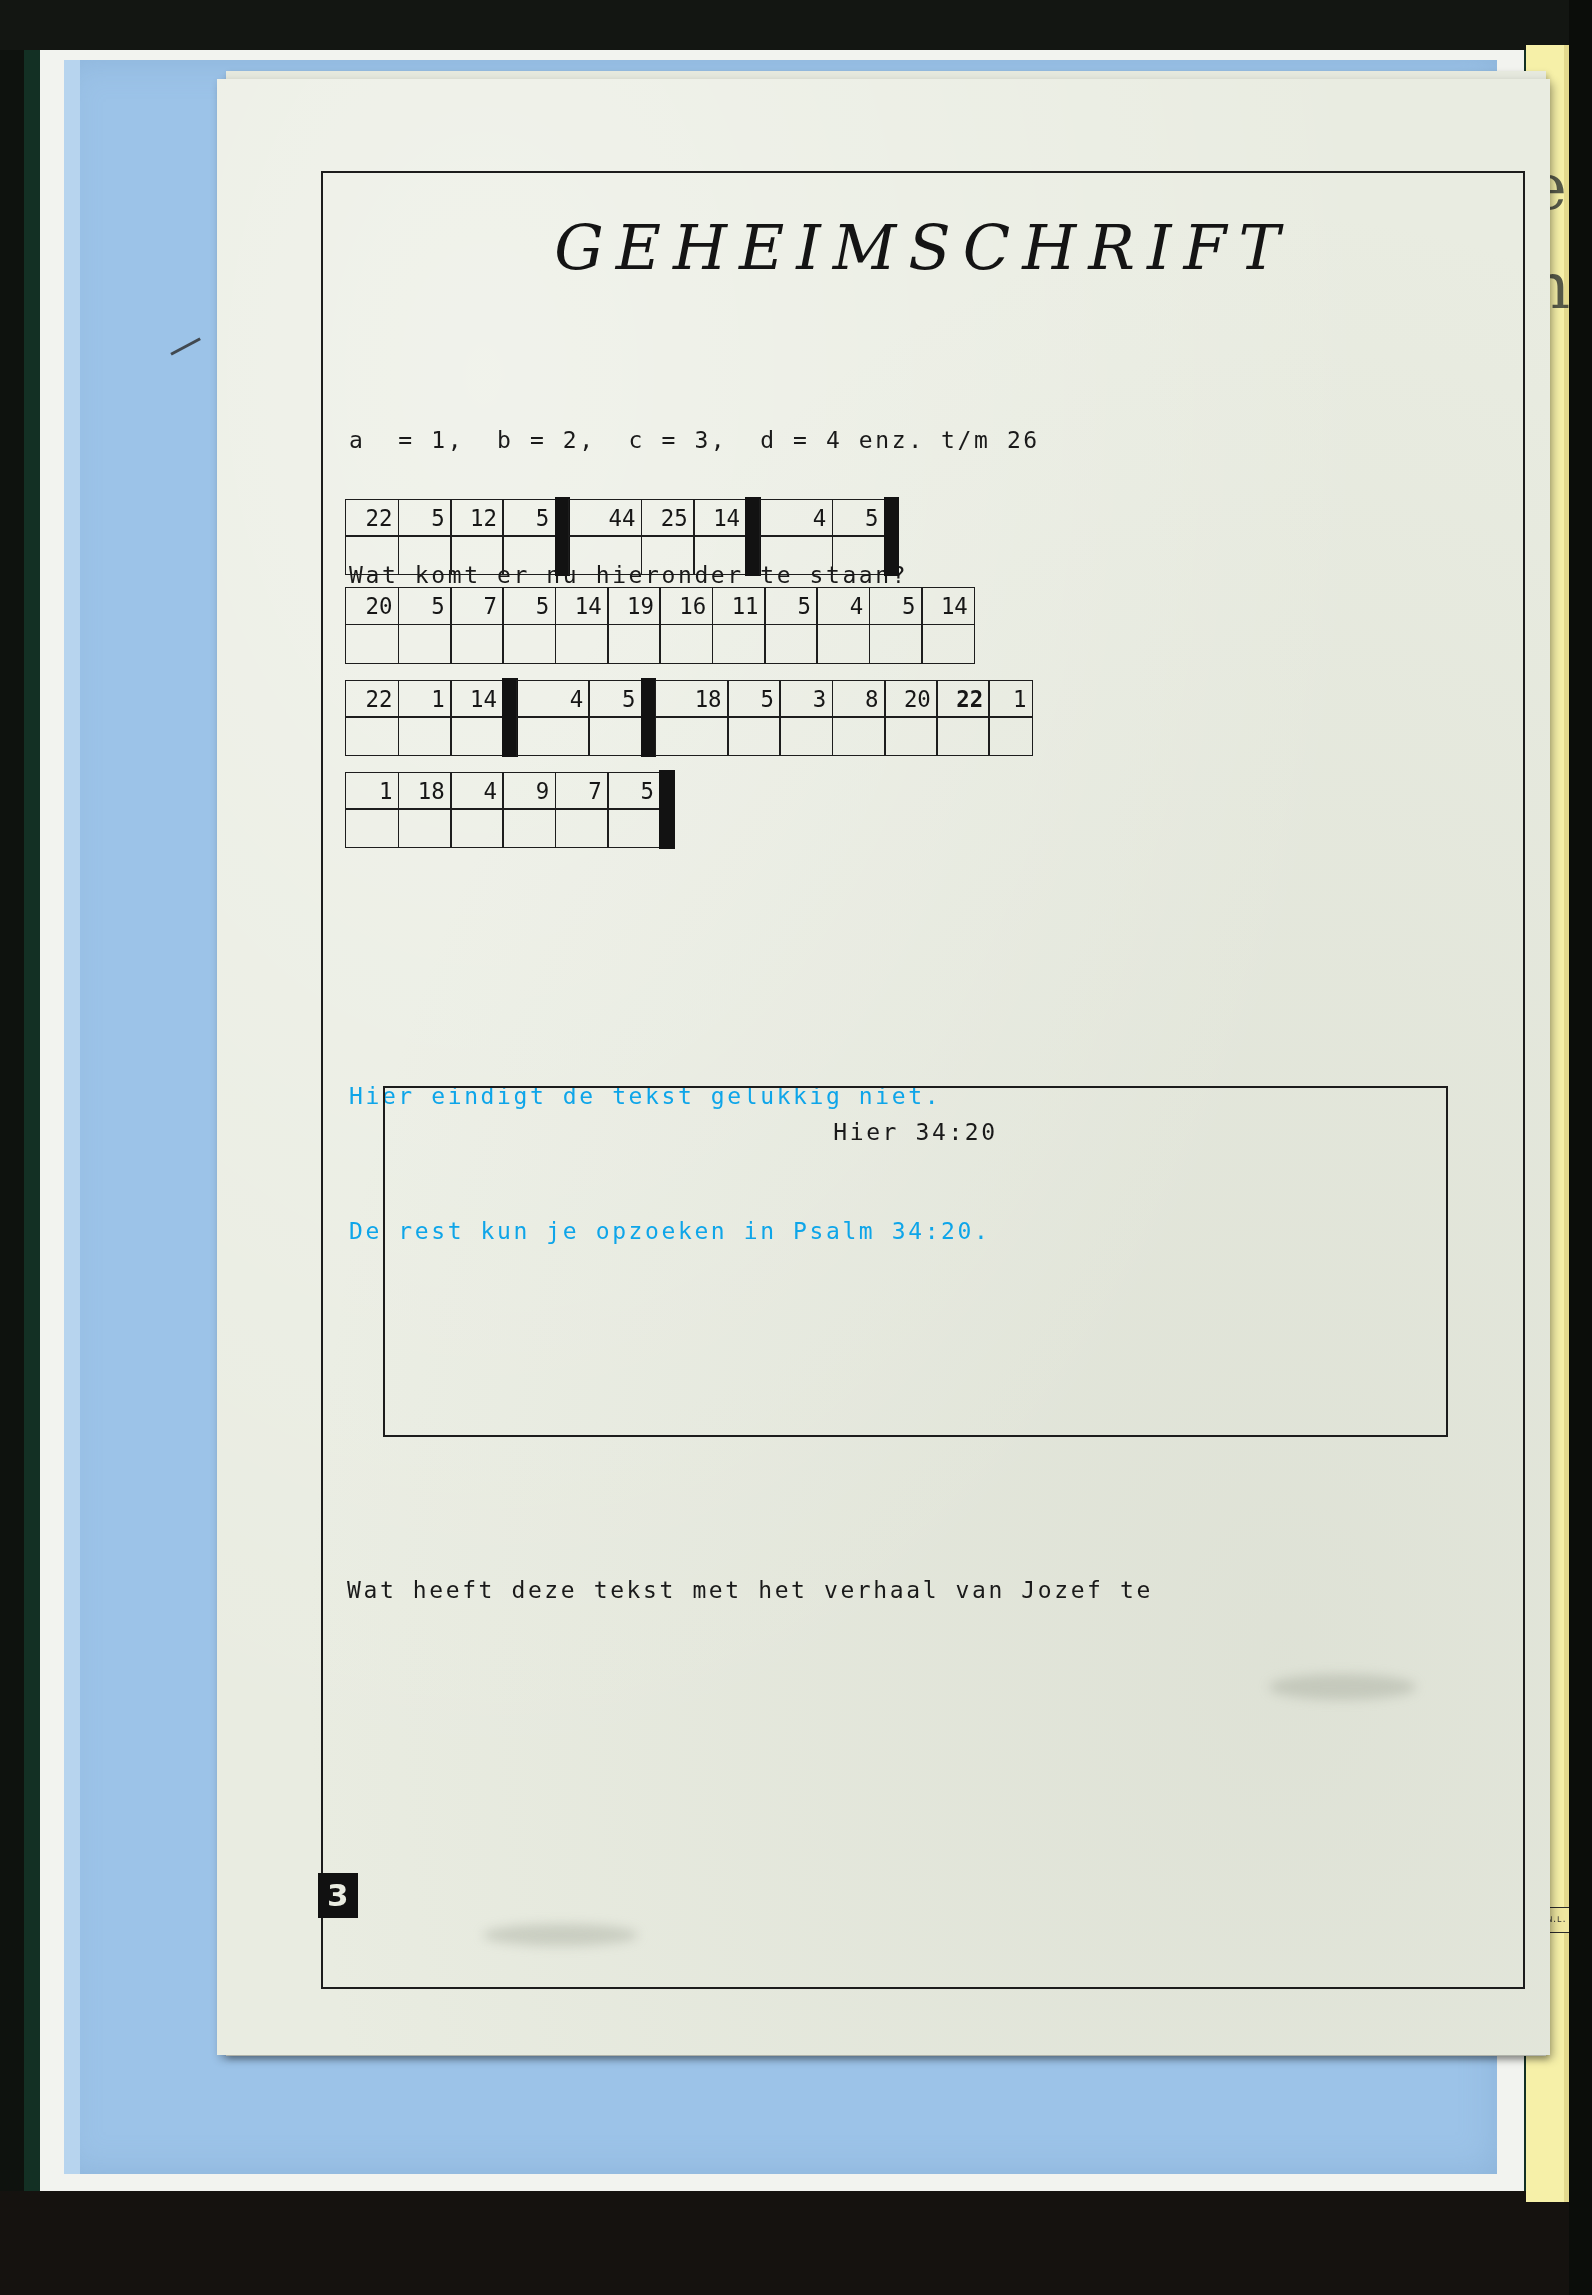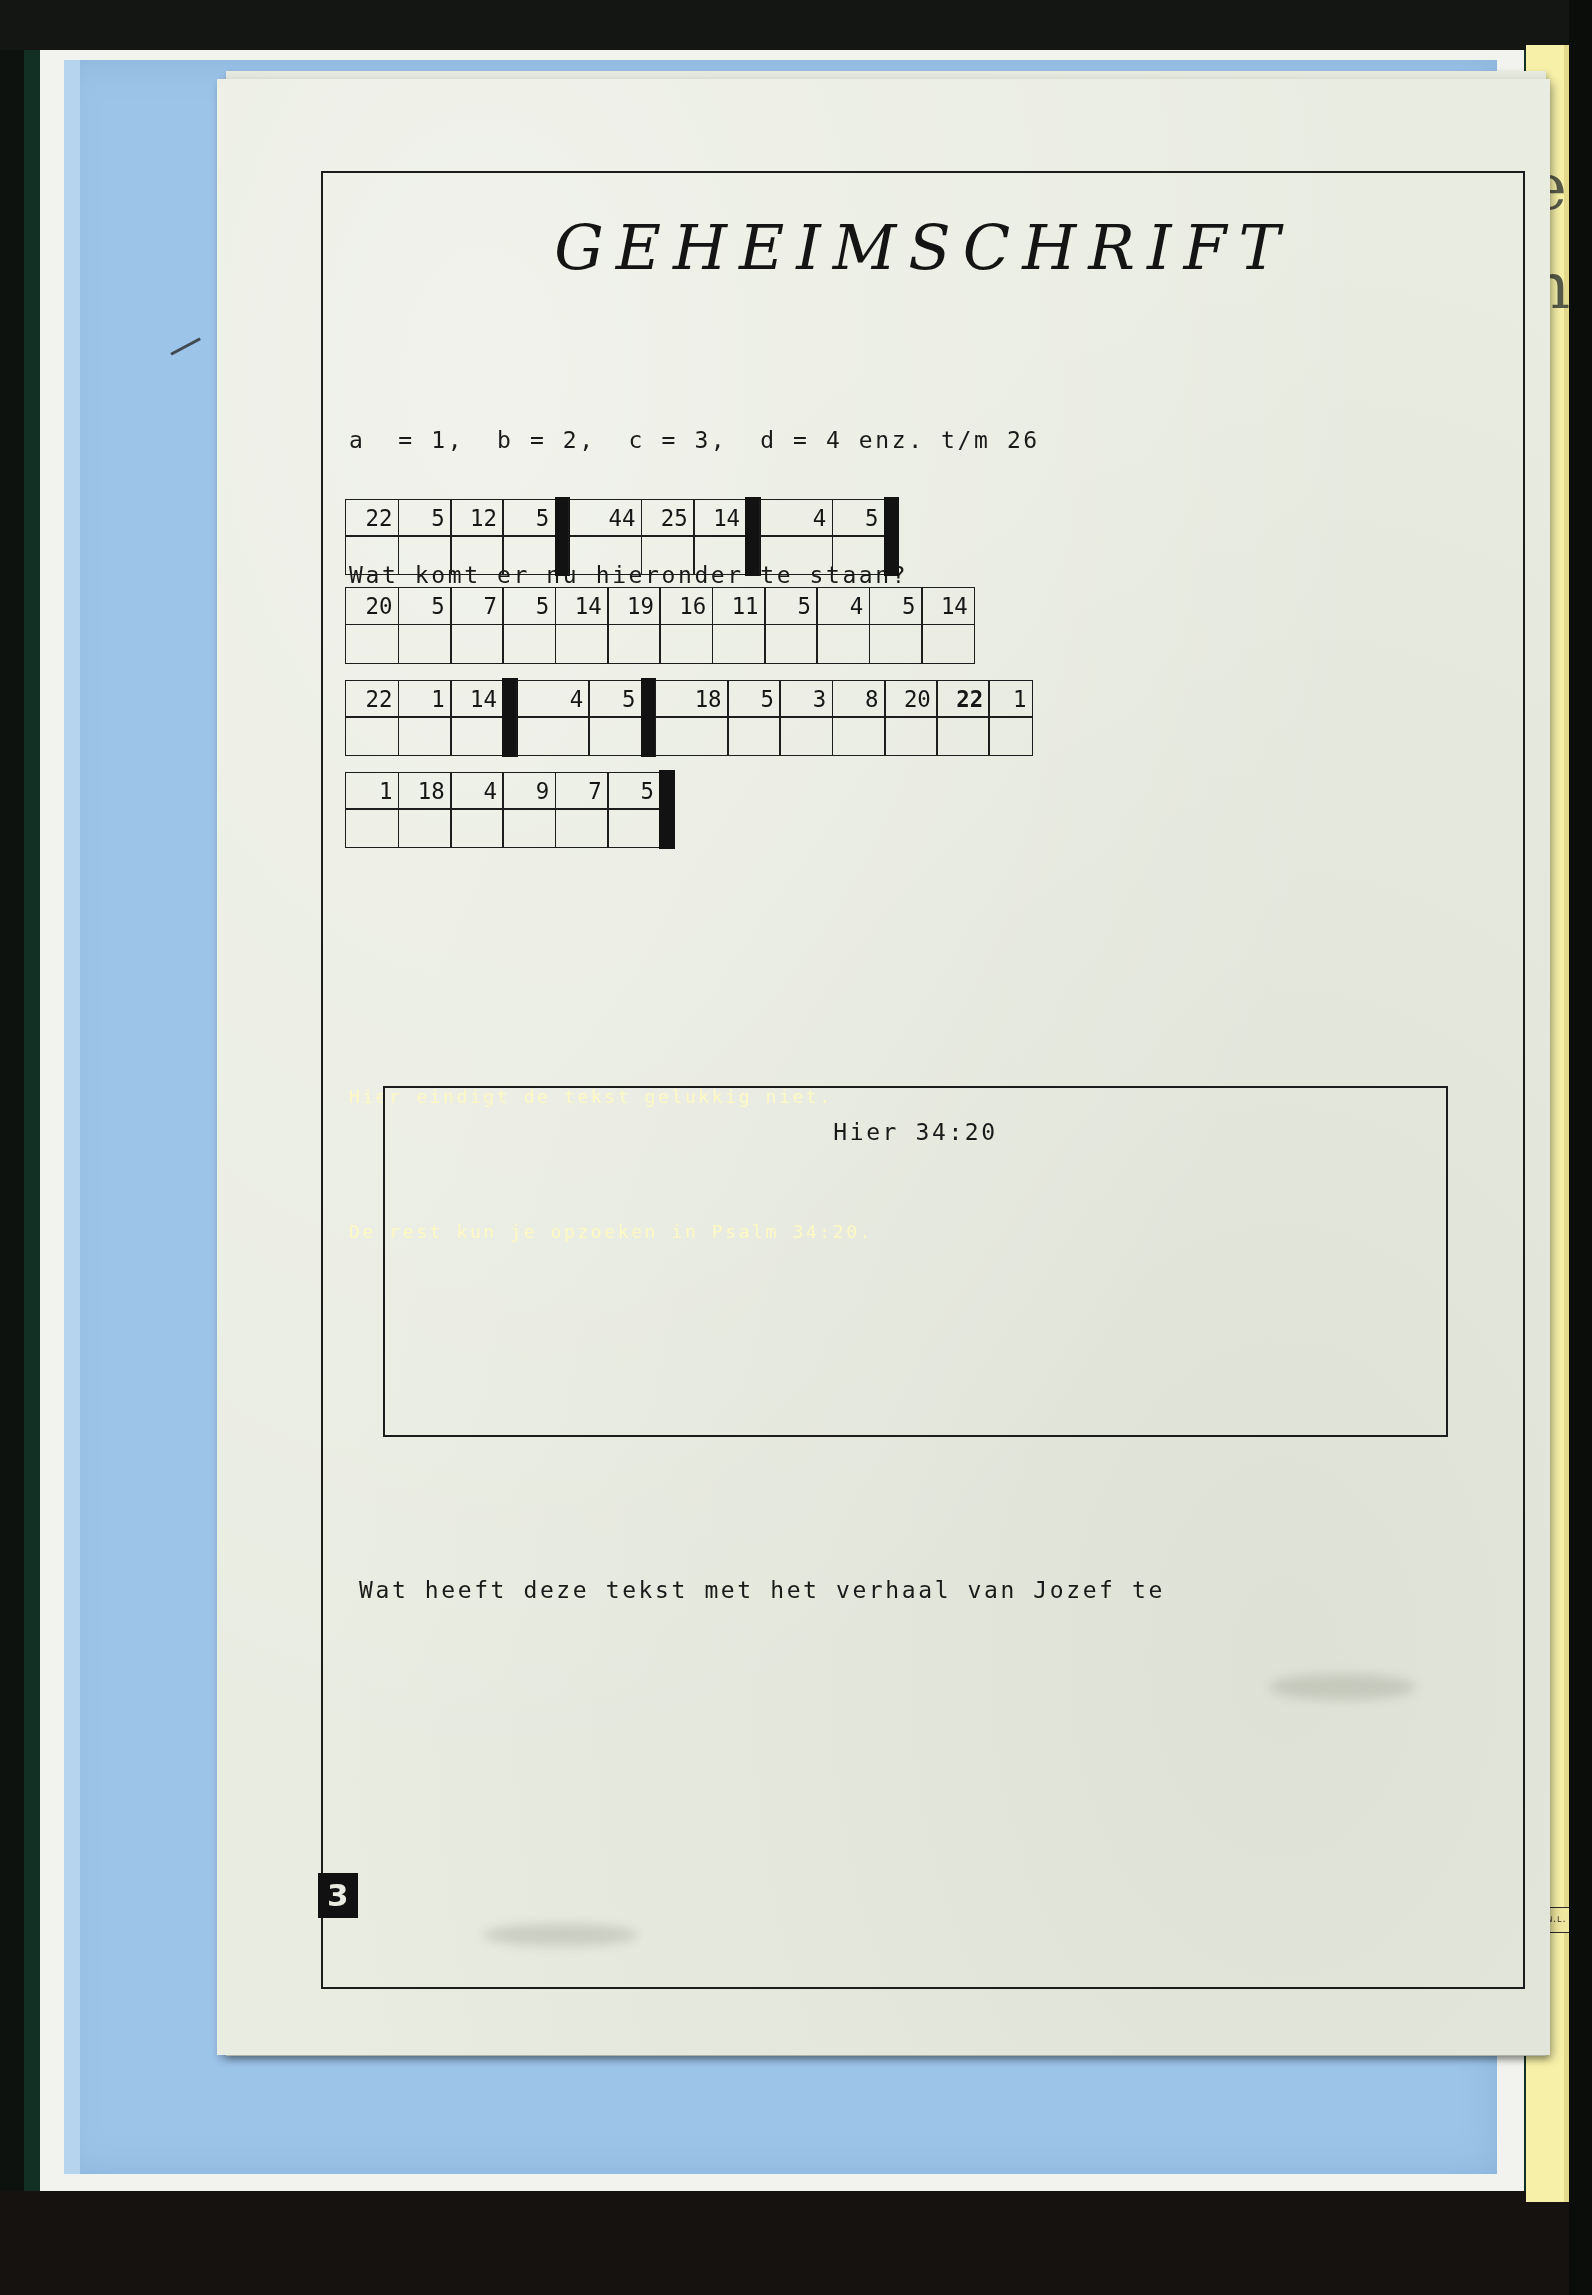--- a/index.html
+++ b/index.html
@@ -202,24 +202,24 @@
     border: 1.7px solid #121212;
     box-sizing: border-box;
   }
   .sep.tall { height: 79px; }
   .bold-num { font-weight: 700; }
 
   .after-text {
     position: absolute;
     left: 26px; top: 811px;
     width: 1156px;
-    font-size: 18px;
+    font-size: 23px;
     letter-spacing: 2.6px;
     line-height: 45px;
-    color: #fef9c3;
+    color: #0ea5e9;
     white-space: pre;
   }
 
   .answer-box {
     position: absolute;
     left: 60px; top: 913px;
     width: 1061px; height: 347px;
     border: 2.6px solid #1c1c1c;
   }
   .answer-label {
@@ -233,21 +233,20 @@
 
   .final-q {
     position: absolute;
     left: 24px; top: 1305px;
     width: 1156px;
     font-size: 23px;
     letter-spacing: 2.6px;
     line-height: 45px;
     color: #1a1a1a;
     white-space: pre;
-    margin-left: 12px;
   }
 
   .page-number {
     position: absolute;
     left: -5.2px;
     top: 1700px;
     width: 40px; height: 45px;
     background: #111;
     color: #e9ece1;
     font-family: "DejaVu Sans", sans-serif;

